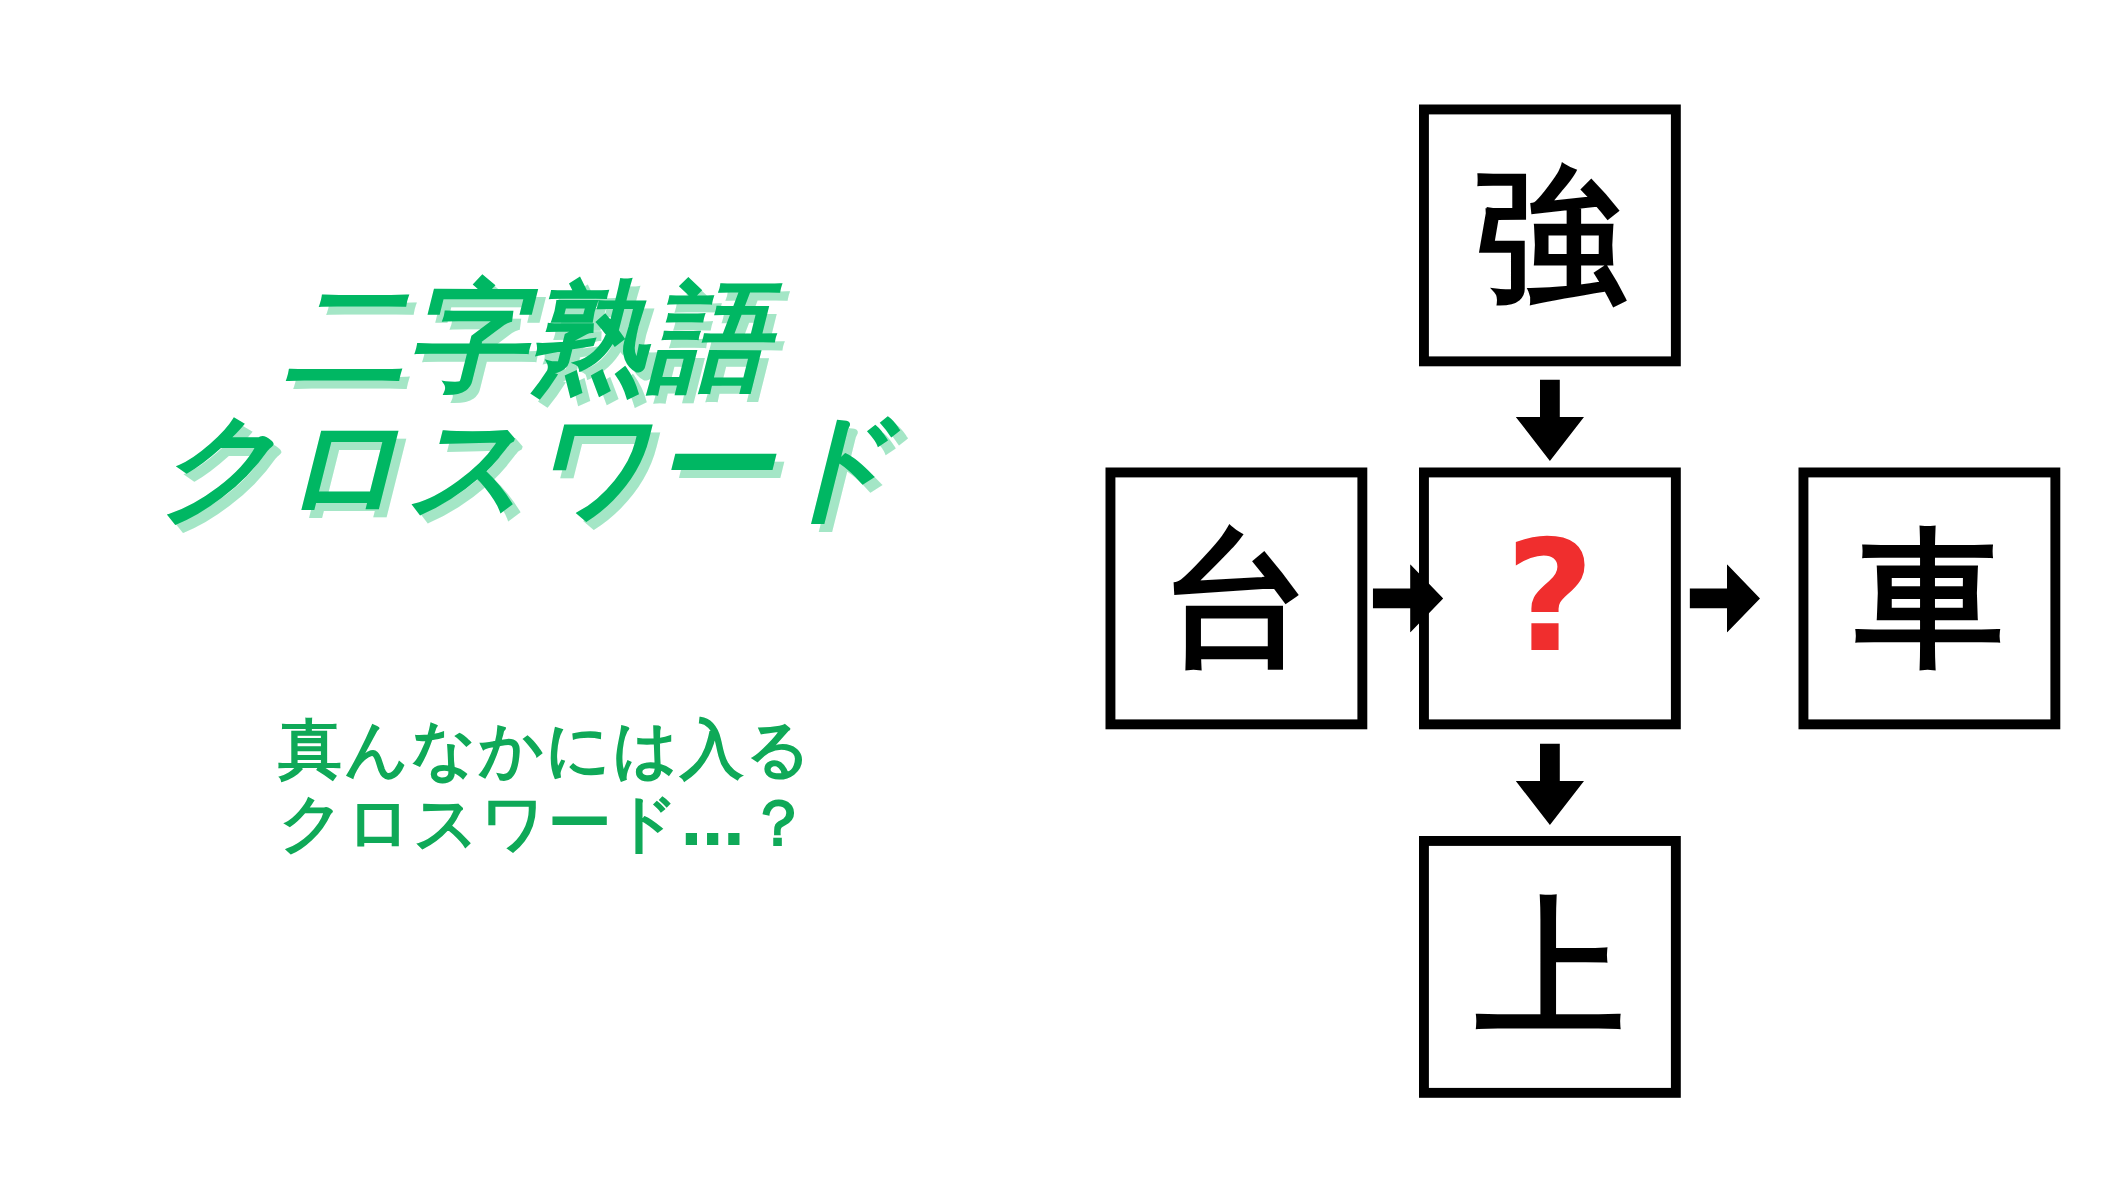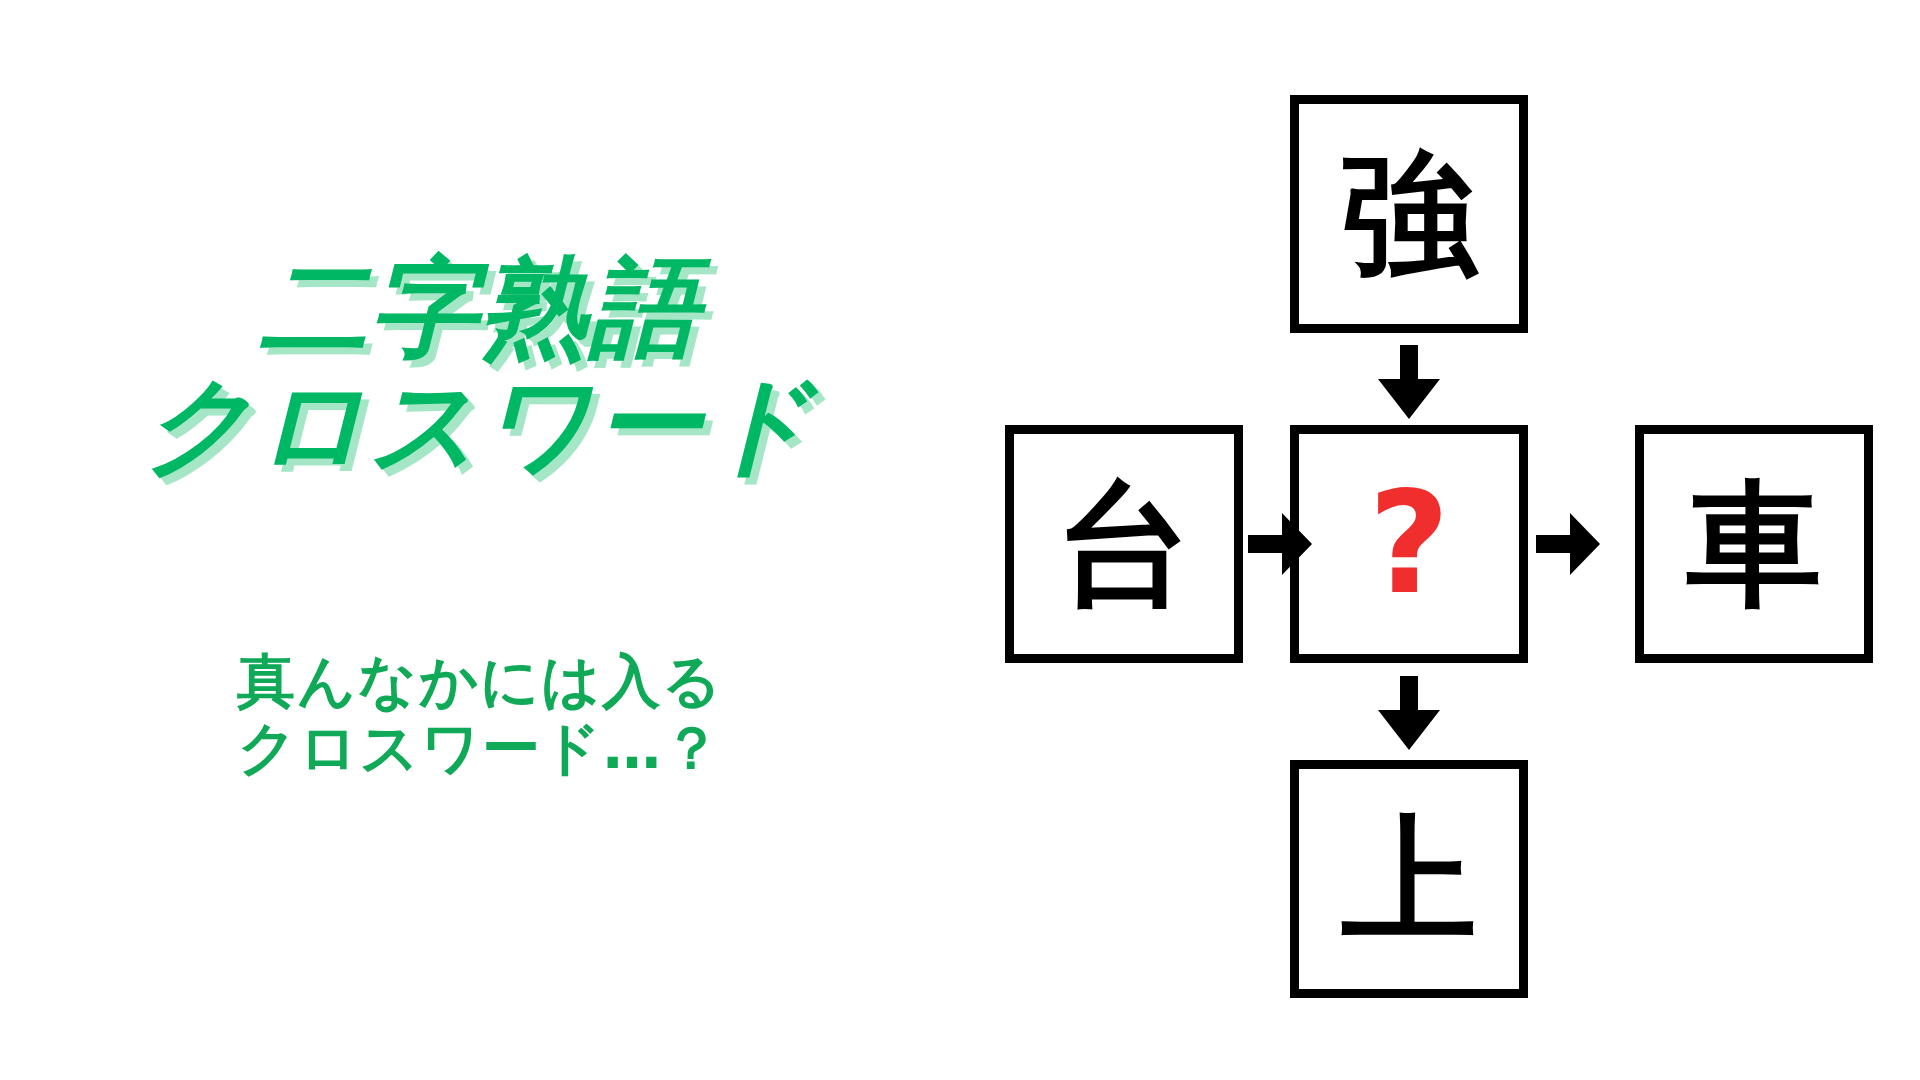--- a/index.html
+++ b/index.html
@@ -44,20 +44,21 @@
   }
   .title-line-1 { font-size: 108px; }
   .title-line-2 { font-size: 108px; }
 
   .subtitle-block {
     position: absolute;
     left: 0px;
     top: 648px;
     width: 960px;
     text-align: center;
+    padding-left: 16px;
   }
   .subtitle-line {
     display: block;
     font-weight: bold;
     color: #0FA958;
     font-size: 58px;
     line-height: 1.16;
     letter-spacing: 0.03em;
     white-space: nowrap;
   }

